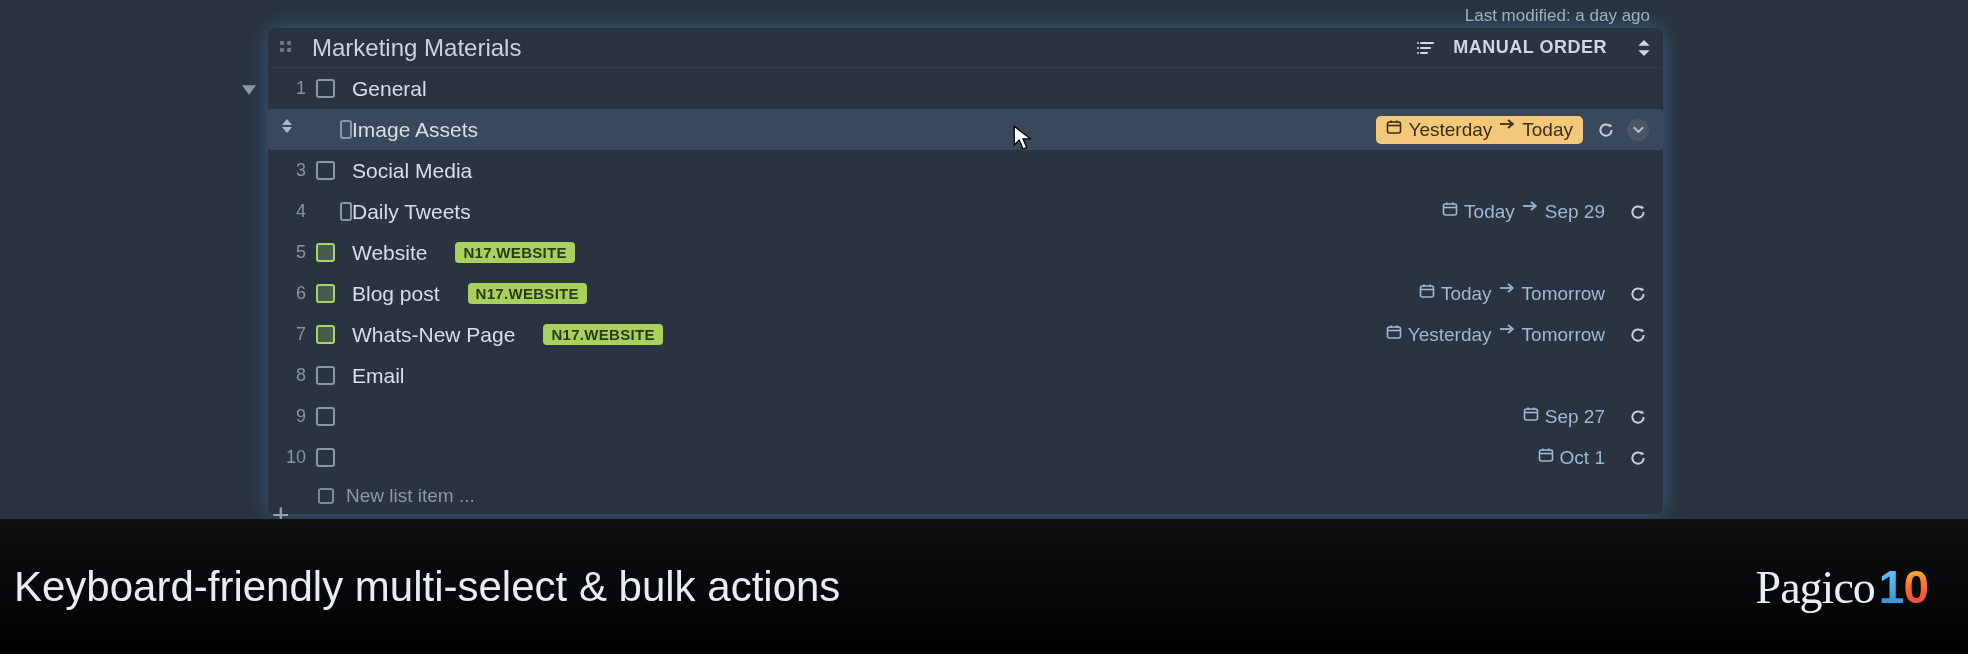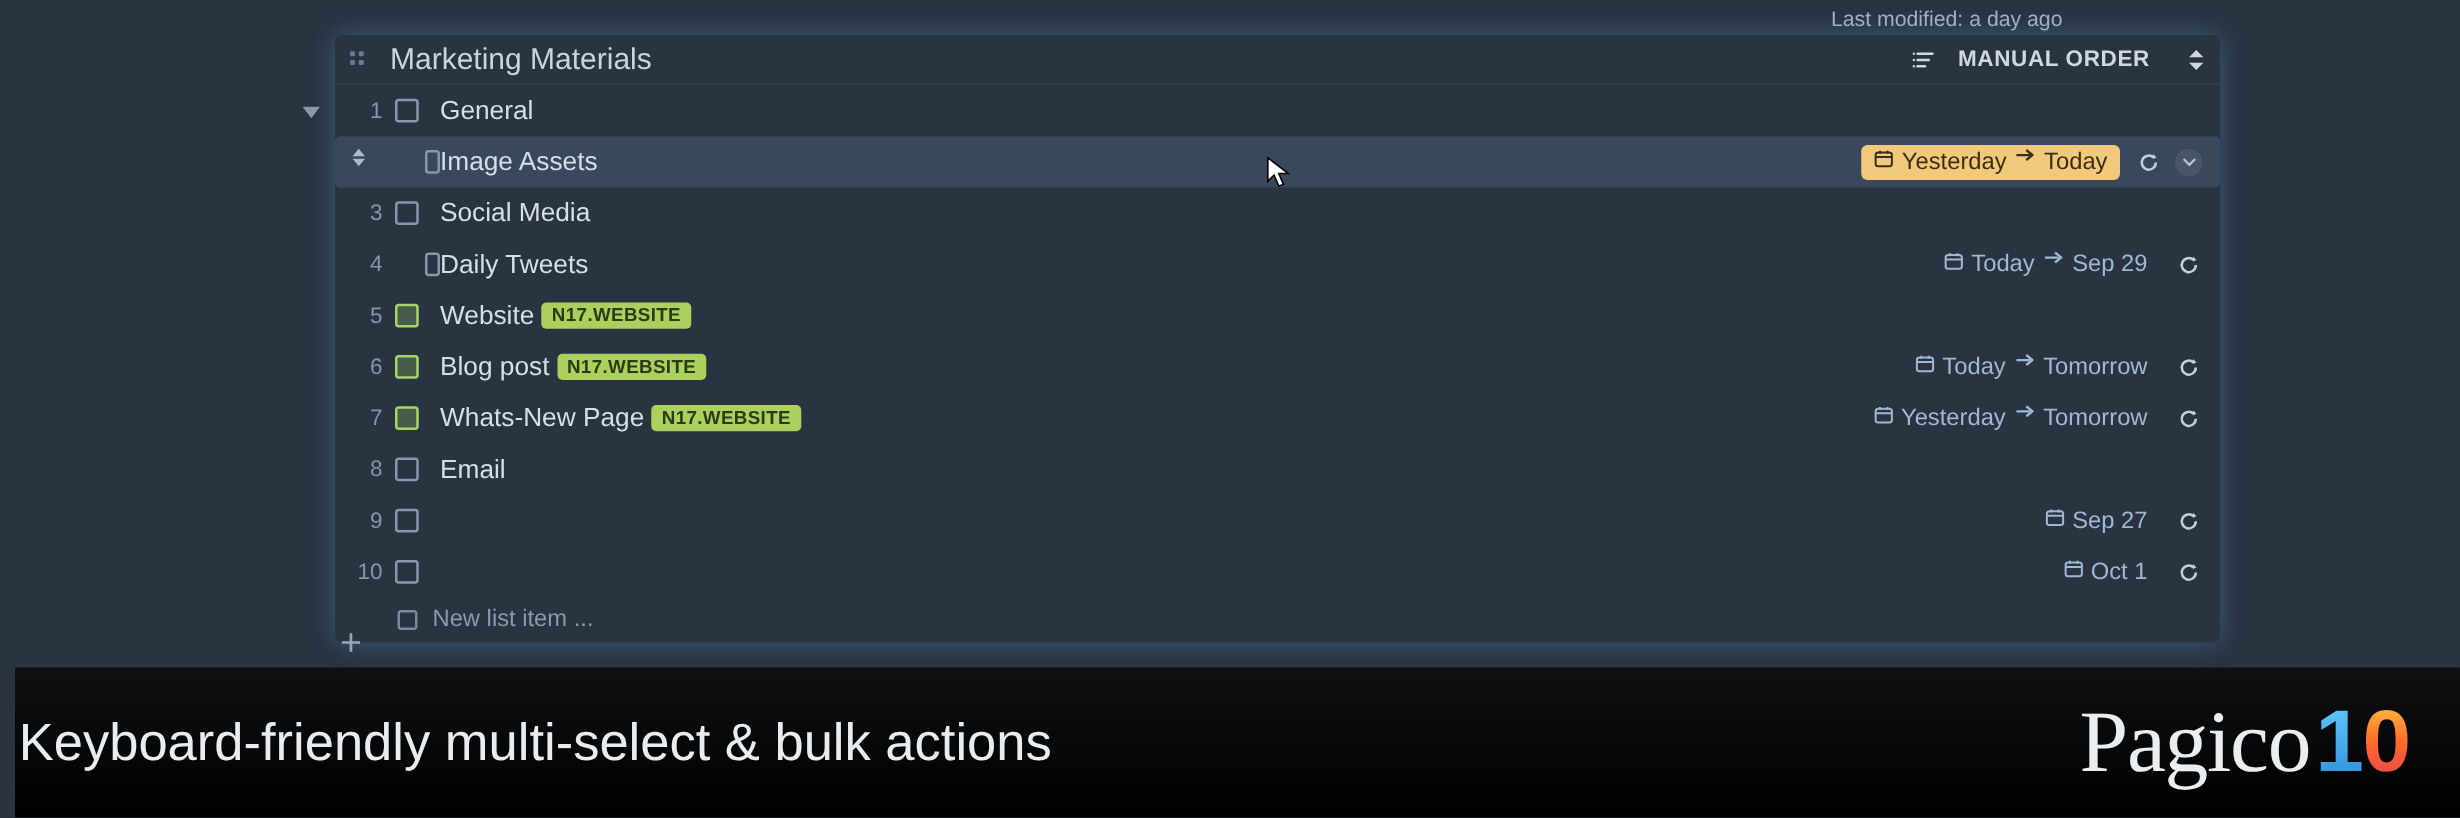--- a/index.html
+++ b/index.html
@@ -16,21 +16,21 @@
     position: absolute;
     top: 6px;
     right: 318px;
     font-size: 17px;
     color: #a5b0bc;
   }
   .list-panel {
     position: absolute;
     left: 268px;
     top: 28px;
-    width: 1508px;
+    width: 1395px;
     border-radius: 6px;
     box-shadow: 0 0 20px rgba(80,180,255,0.35);
     background: #2a3340;
   }
   .list-header {
     display: flex;
     align-items: center;
     height: 40px;
     border-bottom: 1px solid rgba(255,255,255,0.05);
     padding: 0 12px;
@@ -101,21 +101,21 @@
     border-color: #a4d66a;
     background: #a4d66a40;
   }
   .label {
     font-size: 21px;
     color: #d6dfe8;
     white-space: nowrap;
   }
   .tag {
     display: inline-block;
-    margin-left: 6px;
+    margin-left: 28px;
     padding: 2px 8px;
     border-radius: 4px;
     background: #aad15d;
     color: #2d3a1a;
     font-size: 15px;
     font-weight: 700;
     letter-spacing: 0.3px;
   }
   .spacer { flex: 1; }
   .date-chip {
@@ -182,37 +182,37 @@
 
   .cursor {
     position: absolute;
     left: 1013px;
     top: 125px;
     width: 20px; height: 20px;
   }
 
   .footer {
     position:absolute;
-    left:12px; right:0; bottom:0;
-    height: 120px;
+    left:0; right:0; bottom:0;
+    height: 135px;
     background: linear-gradient(to bottom, #0e1012, #000);
     display:flex;
     align-items:center;
     justify-content:space-between;
-    padding: 0 40px 0 3px;
+    padding: 0 40px 0 14px;
   }
   .tagline {
     font-size: 42px;
     font-weight: 400;
     color: #e8edf2;
     font-family: "Gill Sans", "Segoe UI", Helvetica, sans-serif;
   }
   .logo {
     display:flex; align-items:baseline;
-    font-size: 70px;
+    font-size: 46px;
     font-weight: 700;
     letter-spacing: -1px;
     justify-content: center;
   }
   .logo .p-name { color:#e9eef3; font-family: Georgia, serif; font-weight:500;}
   .logo .ten1 {
     background: linear-gradient(180deg,#6bd0ff,#2a88d8);
     -webkit-background-clip:text; background-clip:text; color:transparent;
     font-weight:800; margin-left:4px;
   }

